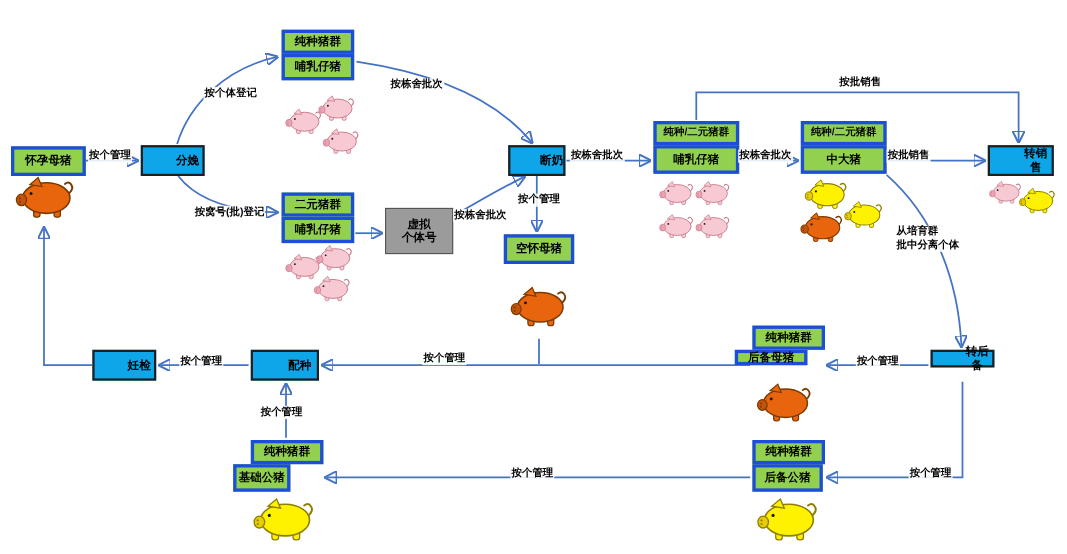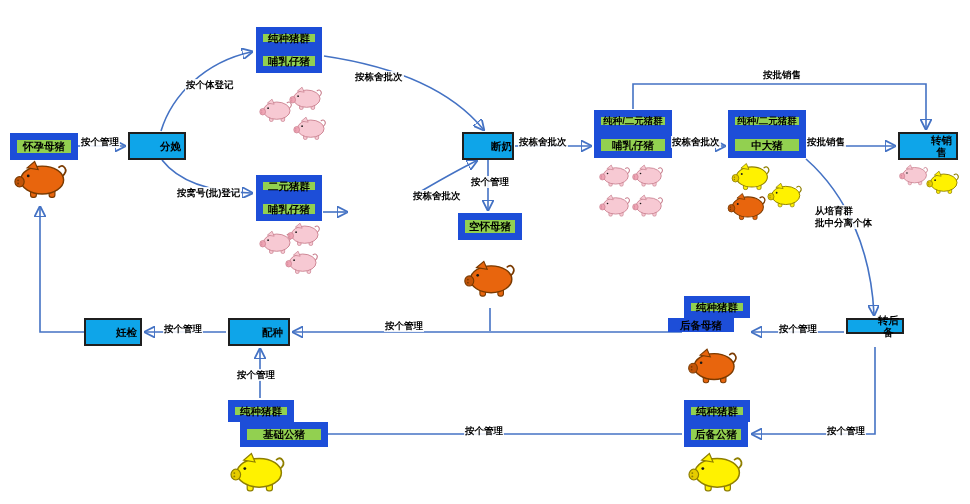--- a/index.html
+++ b/index.html
@@ -8,21 +8,21 @@
     font-family: "Liberation Sans", "DejaVu Sans", sans-serif;
     width: 970px; height: 504px; overflow: hidden;
   }
   .canvas { position: relative; width: 970px; height: 504px; background: #fff; }
   .arrow-layer { position: absolute; left: 0; top: 0; width: 970px; height: 504px; }
   .arrow-layer path { stroke: currentColor; fill: none; stroke-width: 1.6px; }
   .node {
     position: absolute; display: flex; align-items: center; justify-content: center;
     text-align: center; font-weight: bold; font-size: 10.5px; color: #000; line-height: 1.15;
   }
-  .green { background: var(--box-green, #92D050); border: 7px solid #1d4ed8; }
+  .green { background: var(--box-green, #92D050); border: 3px solid #1d4ed8; }
   .white { background: #0ea5e9; border: 2px solid #1f1f1f; padding-left: 27px; }
   .gray  { background: var(--box-gray, #9B9B9B); border: 1px solid #555; flex-direction: column; }
   .elabel {
     position: absolute; font-size: 9.5px; font-weight: bold; color: #000;
     white-space: nowrap; line-height: 1.25; background: rgba(255,255,255,.88); padding: 0 1px;
   }
   .elabel.multiline { white-space: normal; width: 74px; }
   .pig { position: absolute; line-height: 0; }
   .pig svg { display: block; width: 100%; height: auto; }
 </style>
@@ -91,21 +91,21 @@
     </div>
   <div class="node green" style="left:684px;top:296px;width:66px;height:22px">
       <span>纯种猪群</span>
     </div>
   <div class="node green" style="left:668px;top:318px;width:66px;height:14px">
       <span>后备母猪</span>
     </div>
   <div class="node green" style="left:228px;top:400px;width:66px;height:22px">
       <span>纯种猪群</span>
     </div>
-  <div class="node green" style="left:240px;top:422px;width:88px;height:25px">
+  <div class="node green" style="left:212px;top:422px;width:52px;height:25px">
       <span>基础公猪</span>
     </div>
   <div class="node green" style="left:684px;top:400px;width:66px;height:22px">
       <span>纯种猪群</span>
     </div>
   <div class="node green" style="left:684px;top:422px;width:64px;height:25px">
       <span>后备公猪</span>
     </div>
 
   <div class="node white" style="left:128px;top:132px;width:58px;height:28px">
@@ -120,20 +120,24 @@
   <div class="node white" style="left:846px;top:318px;width:58px;height:16px">
       <span>转后备</span>
     </div>
   <div class="node white" style="left:228px;top:318px;width:62px;height:28px">
       <span>配种</span>
     </div>
   <div class="node white" style="left:84px;top:318px;width:58px;height:28px">
       <span>妊检</span>
     </div>
 
+  <div class="node gray" style="left:350px;top:189px;width:62px;height:42px">
+    <span>虚拟</span>
+    <span>个体号</span>
+  </div>
 
   <div class="elabel" style="left:80px;top:136px">按个管理</div>
   <div class="elabel" style="left:185px;top:79px">按个体登记</div>
   <div class="elabel" style="left:176px;top:187px">按窝号(批)登记</div>
   <div class="elabel" style="left:354px;top:71px">按栋舍批次</div>
   <div class="elabel" style="left:412px;top:190px">按栋舍批次</div>
   <div class="elabel" style="left:518px;top:136px">按栋舍批次</div>
   <div class="elabel" style="left:470px;top:176px">按个管理</div>
   <div class="elabel" style="left:671px;top:136px">按栋舍批次</div>
   <div class="elabel" style="left:806px;top:136px">按批销售</div>

